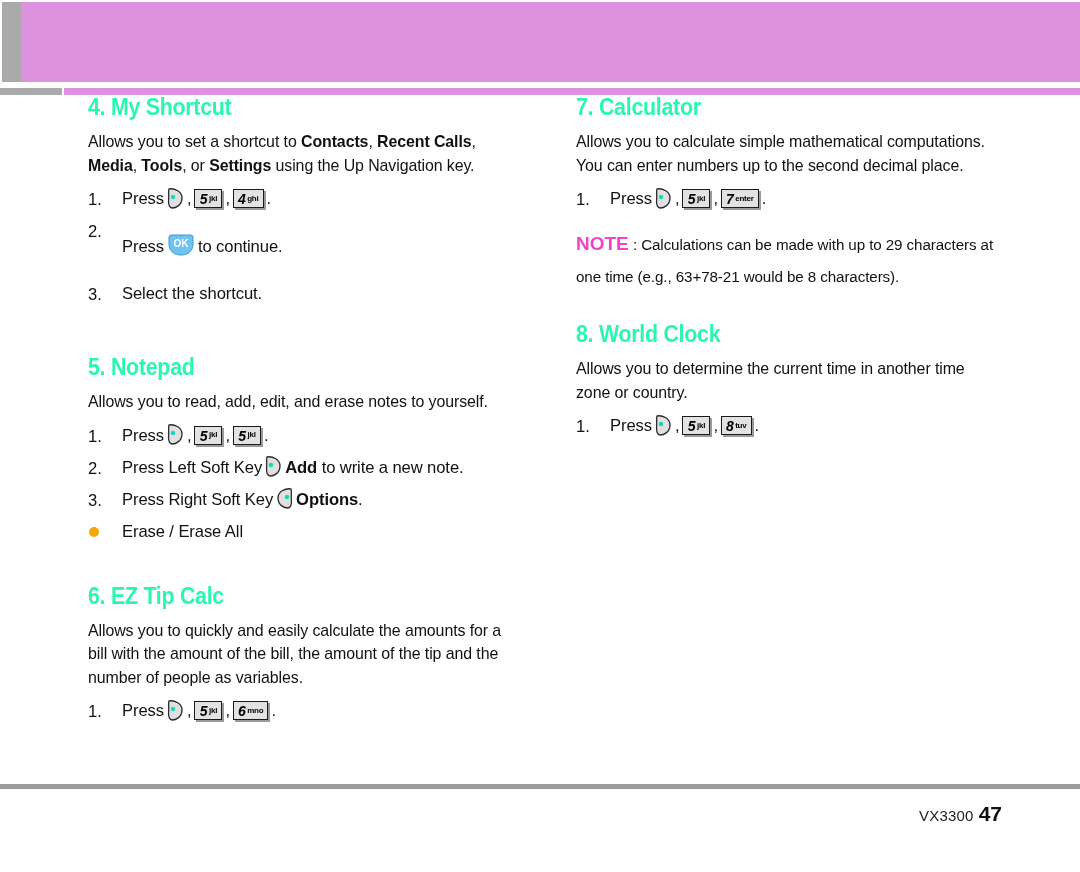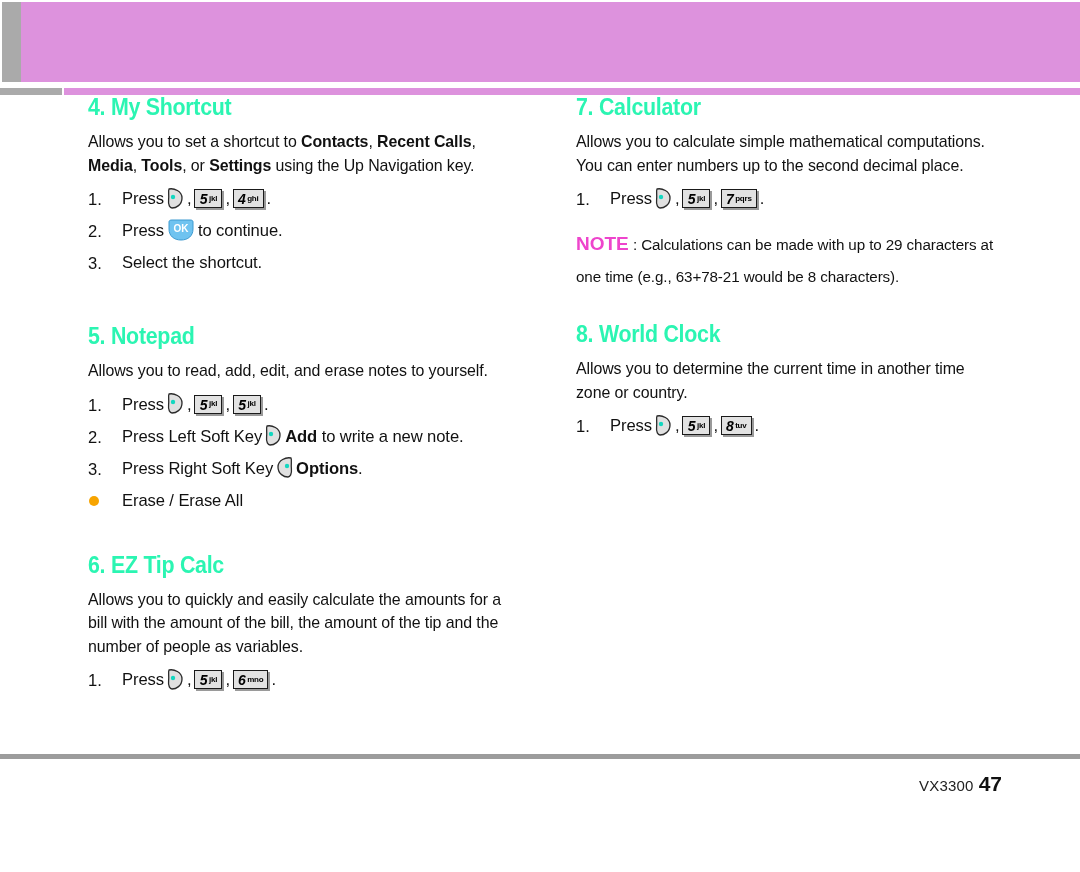--- a/index.html
+++ b/index.html
@@ -159,21 +159,21 @@
     position: relative;
     top: -1px;
   }
   .softkey svg { display: block; }
 
   
   .okkey {
     display: inline-block;
     width: 28px; height: 22px;
     vertical-align: middle;
-    margin: 0 3px;
+    margin: 16px 3px;
     position: relative;
     top: -1px;
   }
   .okkey svg { display: block; }
 
   
   .note-block {
     font-family: Liberation Sans, sans-serif;
     font-size: 15.2px;
     line-height: 32px;
@@ -203,21 +203,21 @@
     position: absolute;
     left: 1px; top: 7px;
     width: 10px; height: 10px;
     border-radius: 50%;
     background: #F7A400;
   }
 
   
   #footer {
     position: absolute;
-    left: 0; top: 754px;
+    left: 0; top: 784px;
     width: 1080px; height: 72px;
   }
   .footer-rule {
     position: absolute;
     left: 0; top: 0;
     width: 1080px; height: 5px;
     background: #9c9c9c;
   }
   .footer-text {
     position: absolute;
@@ -385,21 +385,21 @@
         <span class="txt">Press</span>
         <span class="softkey">
           <svg viewBox="0 0 19 22" width="19" height="22">
             <path d="M3 2 C8 1 16 4 16 11 C16 18 10 21 6 21 C4 21 2 18 2.6 13 C3.2 8 2 4 3 2 Z" fill="#e0e0e0" stroke="#2a2a2a" stroke-width="1.3"></path>
             <circle cx="7" cy="10" r="2.2" fill="#14D7C0"></circle>
           </svg>
         </span>
         <span class="txt">,</span>
         <span class="keycap"><span class="kd">5</span><span class="kl">jkl</span></span>
         <span class="txt">,</span>
-        <span class="keycap"><span class="kd">7</span><span class="kl">pqrs</span></span>
+        <span class="keycap"><span class="kd">7</span><span class="kl">enter</span></span>
         <span class="txt">.</span>
       </div>
 
       <div class="note-block"><span class="note-label">NOTE</span><span> : Calculations can be made with up to 29 characters at one time (e.g., 63+78-21 would be 8 characters).</span></div>
     </div>
 
     <div class="spacer-md"></div>
 
     <div>
       <h2 class="section-heading">8. World Clock</h2>

